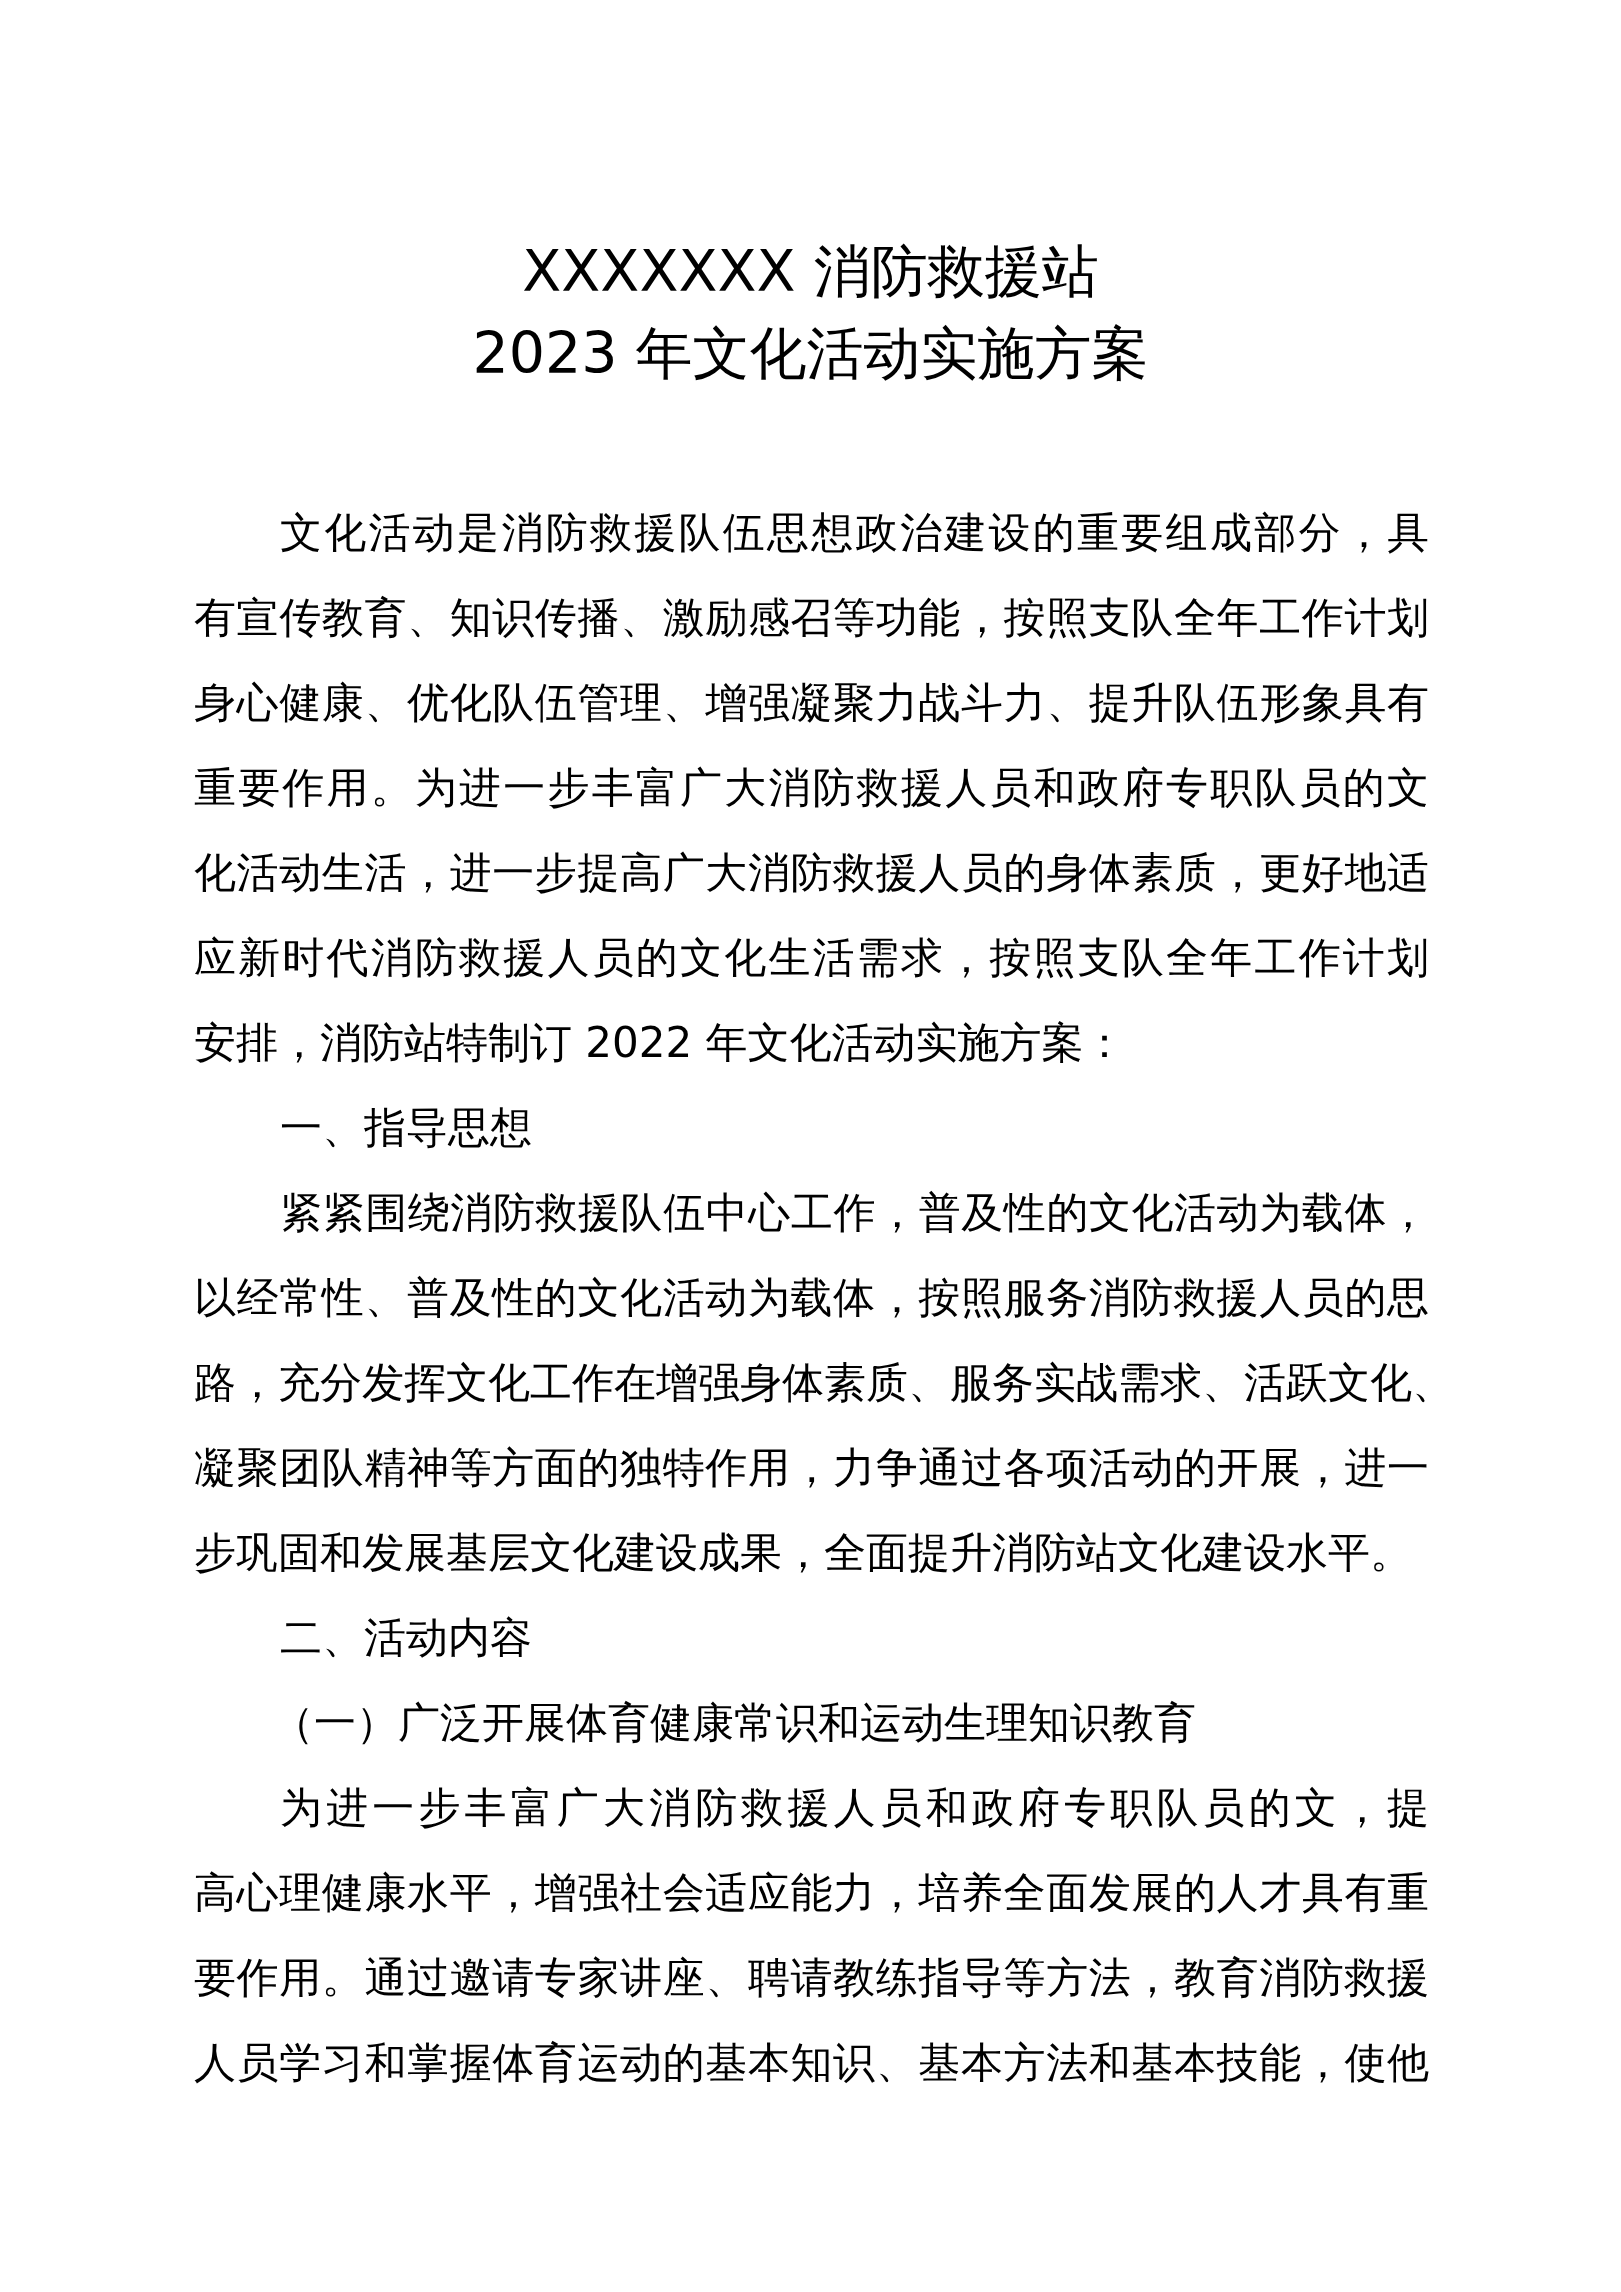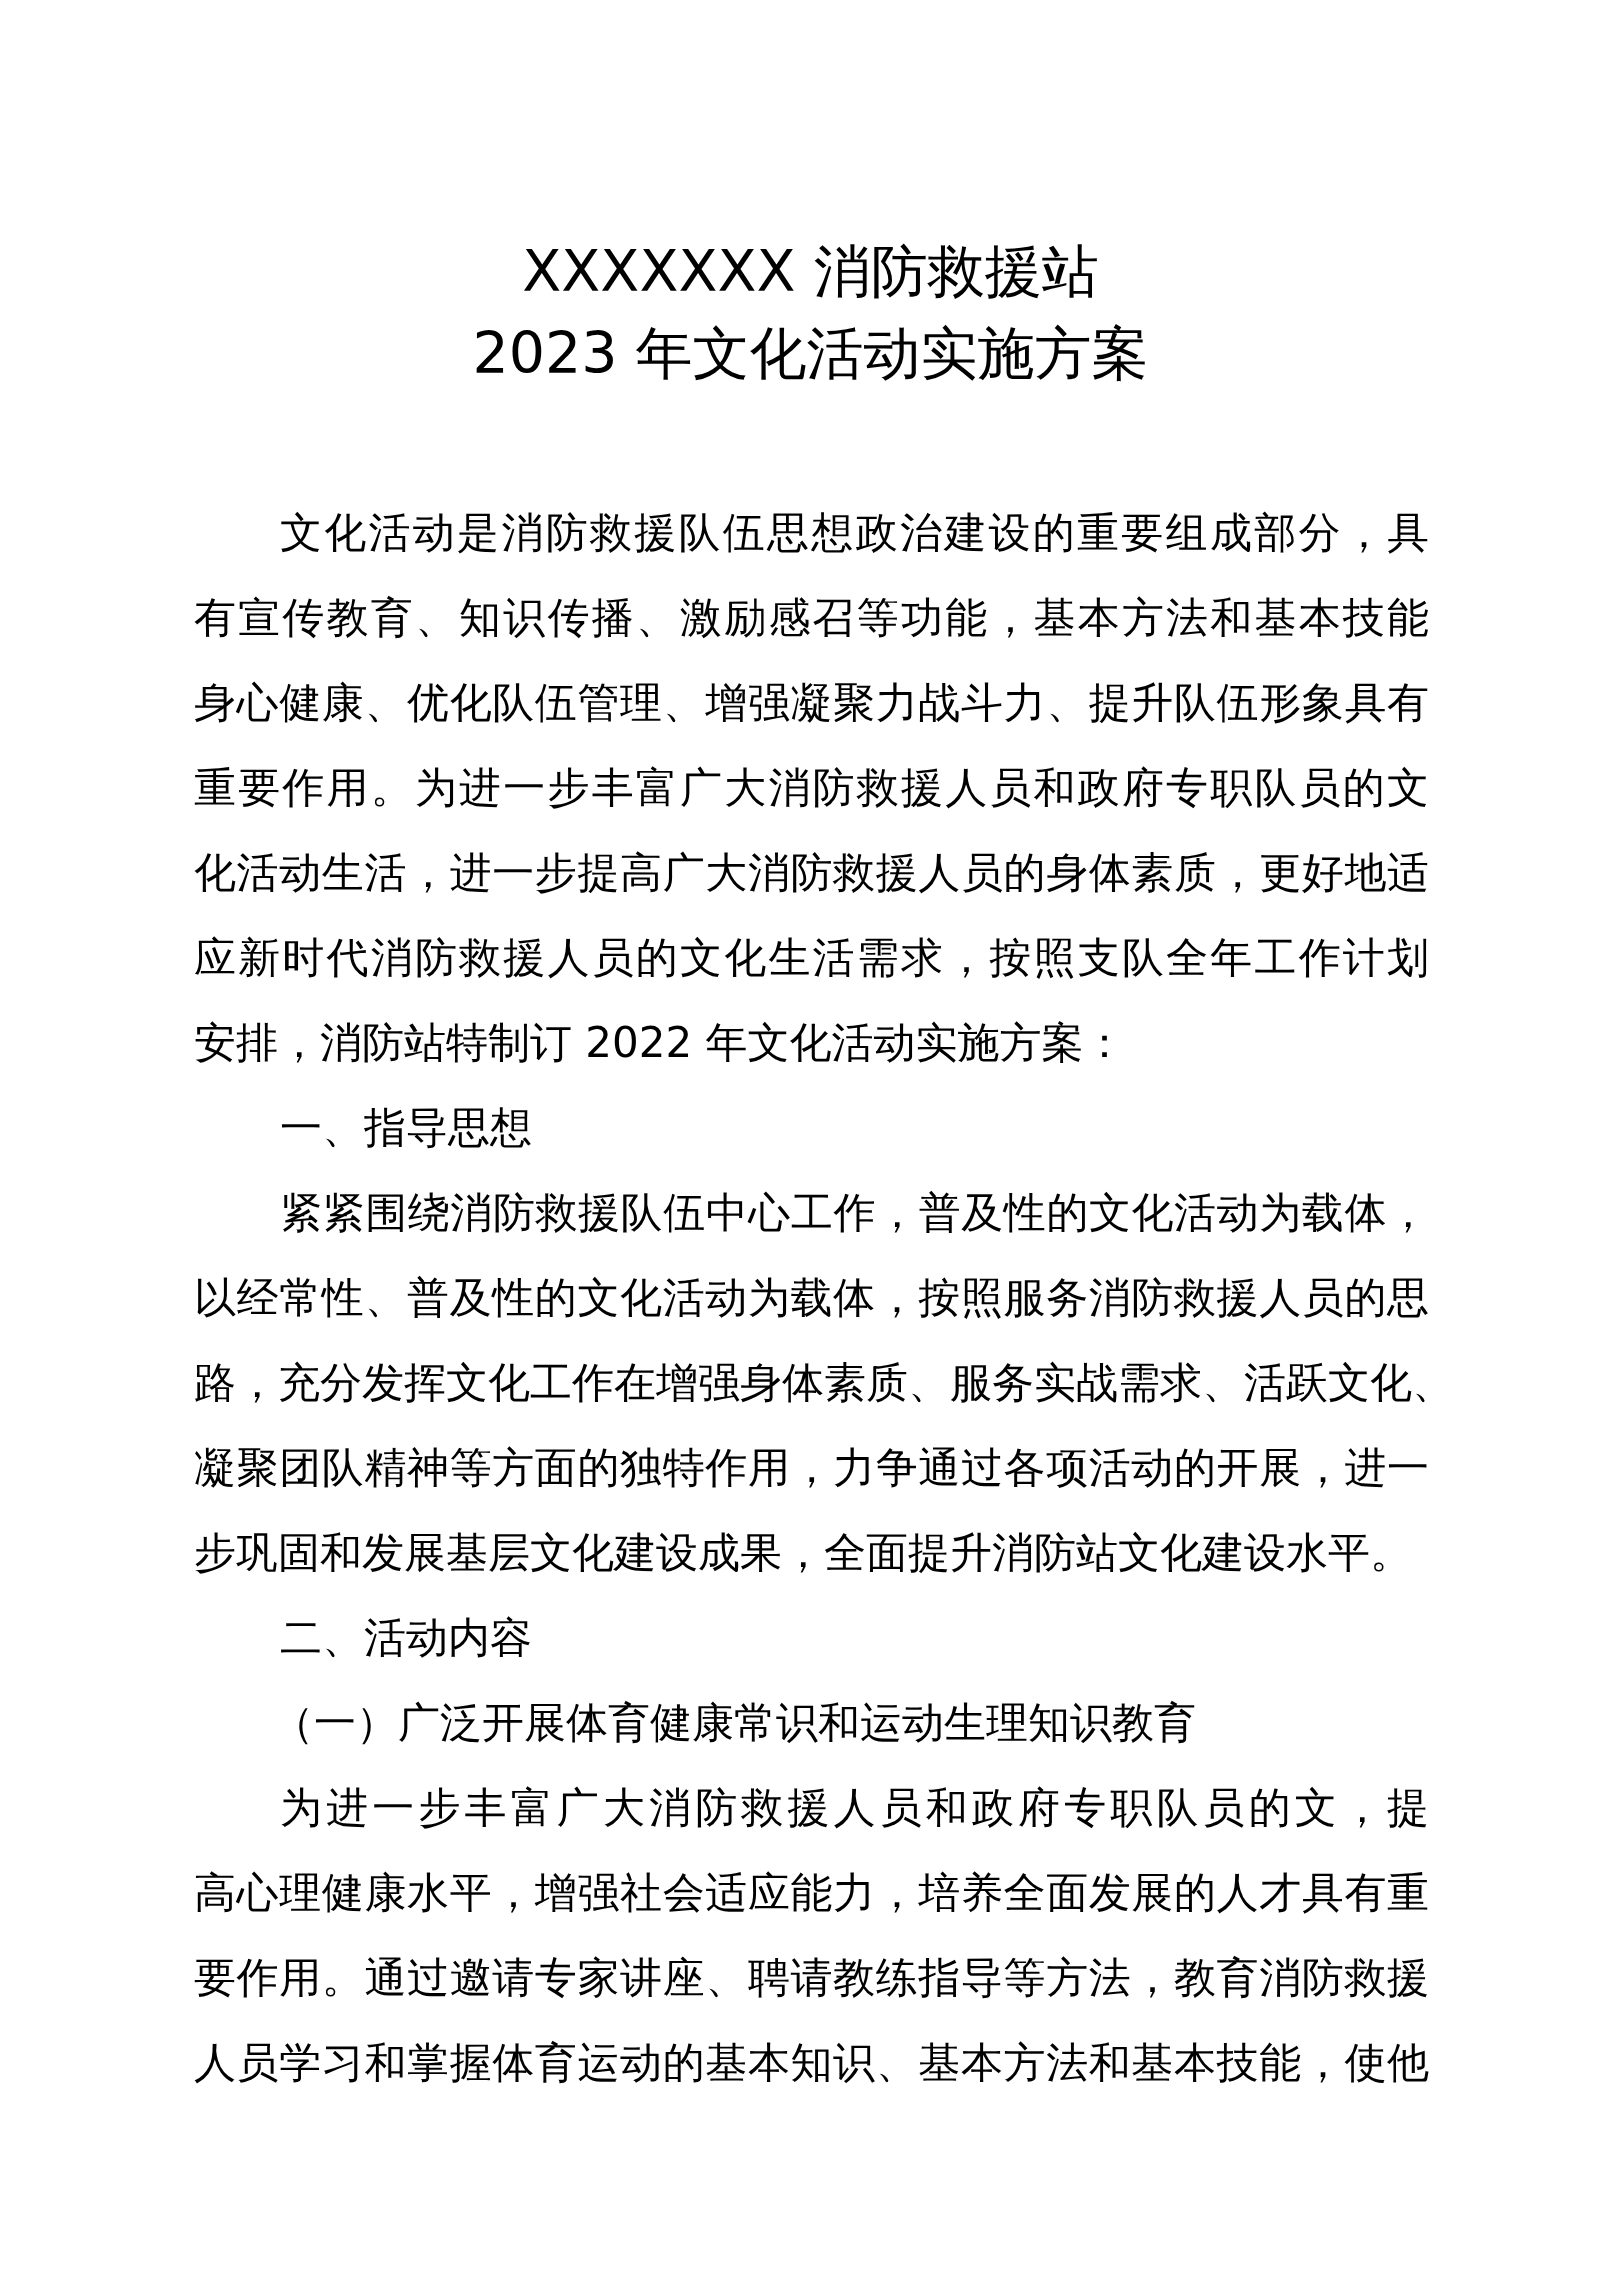--- a/index.html
+++ b/index.html
@@ -74,21 +74,21 @@
 
   <div class="title-block">
     <div class="title-line">XXXXXXX 消防救援站</div>
     <div class="title-line">2023 年文化活动实施方案</div>
   </div>
 
   <div class="body-block">
 
     <div>
       <div class="line indent">文化活动是消防救援队伍思想政治建设的重要组成部分，具</div>
-      <div class="line">有宣传教育、知识传播、激励感召等功能，基本方法和基本技能</div>
+      <div class="line">有宣传教育、知识传播、激励感召等功能，按照支队全年工作计划</div>
       <div class="line">身心健康、优化队伍管理、增强凝聚力战斗力、提升队伍形象具有</div>
       <div class="line">重要作用。为进一步丰富广大消防救援人员和政府专职队员的文</div>
       <div class="line">化活动生活，进一步提高广大消防救援人员的身体素质，更好地适</div>
       <div class="line">应新时代消防救援人员的文化生活需求，按照支队全年工作计划</div>
       <div class="line last">安排，消防站特制订 2022 年文化活动实施方案：</div>
     </div>
 
     <div class="line heading">一、指导思想</div>
 
     <div>

